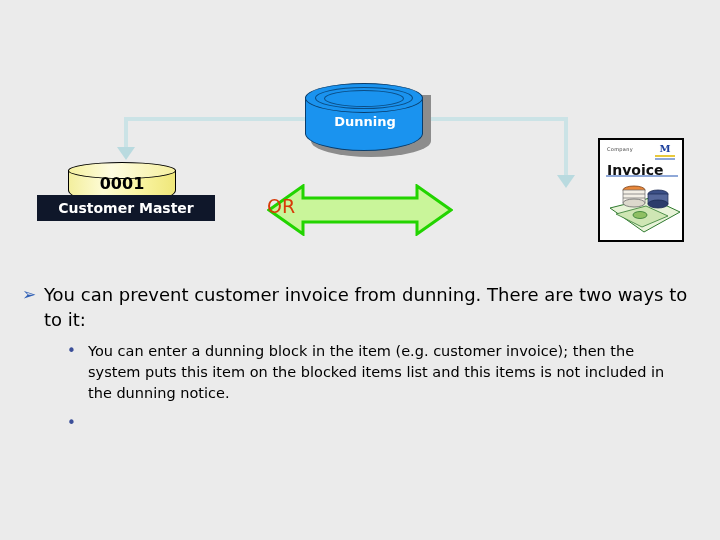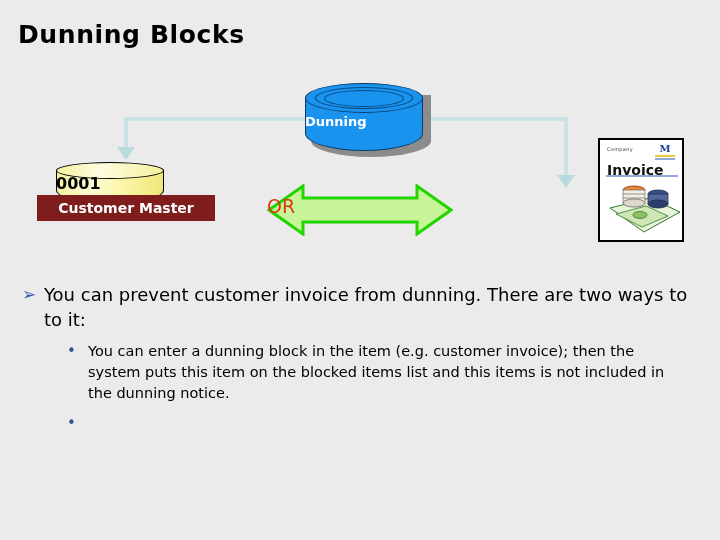--- a/index.html
+++ b/index.html
@@ -71,27 +71,28 @@
   .cyl-top {
     position: absolute;
     left: 0;
     border: 1px solid #000;
     border-radius: 50%;
     box-sizing: border-box;
   }
   .cyl-label {
     position: absolute;
     width: 100%;
+    text-align: center;
     font-weight: bold;
     line-height: 1.05;
   }
 
   
   #cyl-customer {
-    left: 56px;
+    left: 68px;
     top: 92px;
     width: 108px;
     height: 48px;
   }
   #cyl-customer .cyl-body {
     top: 8px;
     width: 108px;
     height: 34px;
     background: linear-gradient(to right, #f3ef9e 0%, #fdfbd4 32%, #fbf6a8 62%, #efe77a 100%);
     border-top: none;
@@ -151,21 +152,21 @@
   #cyl-dunning .cyl-label {
     top: 32px;
     font-size: 13px;
     color: #ffffff;
     font-family: "DejaVu Sans", sans-serif;
   }
 
   
   .blue-bar {
     position: absolute;
-    background: #7f1d1d;
+    background: #0f172a;
     color: #ffffff;
     font-weight: bold;
     font-size: 14px;
     display: flex;
     align-items: center;
     justify-content: center;
     font-family: "DejaVu Sans", sans-serif;
   }
   #bar-customer-master {
     left: 37px;
@@ -296,21 +297,20 @@
     color: #3b4f99;
     font-size: 15px;
     line-height: 21px;
   }
 </style>
 </head>
 <body>
 
 <div id="slide">
 
-  <div id="slide-title">Dunning Blocks</div>
 
   <div id="diagram">
 
     <div class="conn-line" style="left:124px; top:47px; width:186px; height:4px;"></div>
     <div class="conn-line" style="left:124px; top:47px; width:4px; height:32px;"></div>
     <div class="conn-arrow" style="left:117px; top:77px;"></div>
 
     <div class="conn-line" style="left:420px; top:47px; width:148px; height:4px;"></div>
     <div class="conn-line" style="left:564px; top:47px; width:4px; height:60px;"></div>
     <div class="conn-arrow" style="left:557px; top:105px;"></div>

